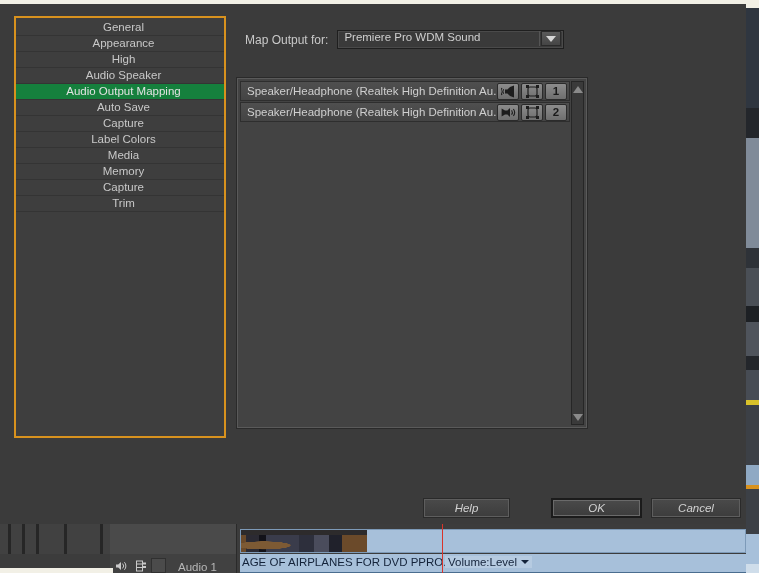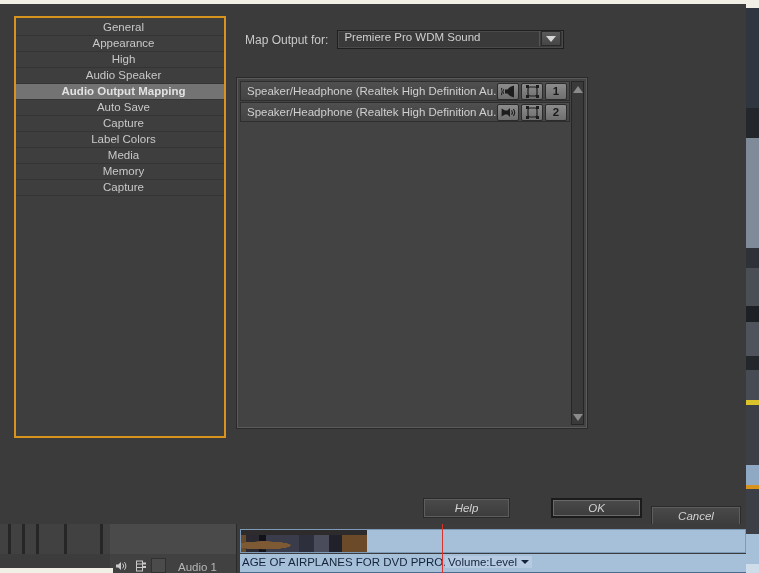--- a/index.html
+++ b/index.html
@@ -48,23 +48,22 @@
     line-height: 15px;
     padding-left: 7px;
     color: #c8c8c8;
     font-size: 11.5px;
     border-bottom: 1px solid #343434;
     background: #3e3e3e;
     white-space: nowrap;
     overflow: hidden;
   }
   .side-item.selected {
-    background: #737373;
+    background: #15803d;
     color: #e2e2e2;
-    font-weight: bold;
   }
 
   
   #mapout-row {
     position: absolute; left: 236px; top: 30px;
     display: flex; align-items: center;
   }
   .label {
     color: #c9c9c9;
     font-size: 12px;
@@ -182,21 +181,21 @@
     border: 1px solid #2a2a2a;
     box-shadow: inset 0 0 0 1px #5e5e5e;
     box-sizing: border-box;
     color: #d2d2d2;
     font-size: 11.5px;
     display: flex; align-items: center; justify-content: center; font-style: italic;
   }
   #btn-help  { left: 423px; top: 498px; width: 87px; }
   #btn-ok    { left: 551px; top: 498px; width: 91px;
                border: 2px solid #1b1b1b; box-shadow: inset 0 0 0 1px #6a6a6a; }
-  #btn-cancel{ left: 651px; top: 498px; width: 90px; margin-top: 8px; }
+  #btn-cancel{ left: 651px; top: 498px; width: 90px; }
 
   
   #timeline {
     position: absolute; left: 0; top: 524px;
     width: 746px; height: 49px;
     background: #3c3c3c;
   }
   .tl-leftcols {
     position: absolute; left: 0; top: 0; width: 236px; height: 49px;
     background: #414141;
@@ -314,20 +313,21 @@
           <div class="side-item"><span>Appearance</span></div>
           <div class="side-item"><span>High</span></div>
           <div class="side-item"><span>Audio Speaker</span></div>
           <div class="side-item selected"><span>Audio Output Mapping</span></div>
           <div class="side-item"><span>Auto Save</span></div>
           <div class="side-item"><span>Capture</span></div>
           <div class="side-item"><span>Label Colors</span></div>
           <div class="side-item"><span>Media</span></div>
           <div class="side-item"><span>Memory</span></div>
           <div class="side-item"><span>Capture</span></div>
+          <div class="side-item"><span>Trim</span></div>
         </div>
     </div>
 
     <div id="mapout-row">
       <div class="label">Map Output for:</div>
       <div id="map-select">
         <div class="sel-value">Premiere Pro WDM Sound</div>
         <div class="sel-divider"></div>
         <div class="sel-arrow-btn">
           <span class="caret-down"></span>

